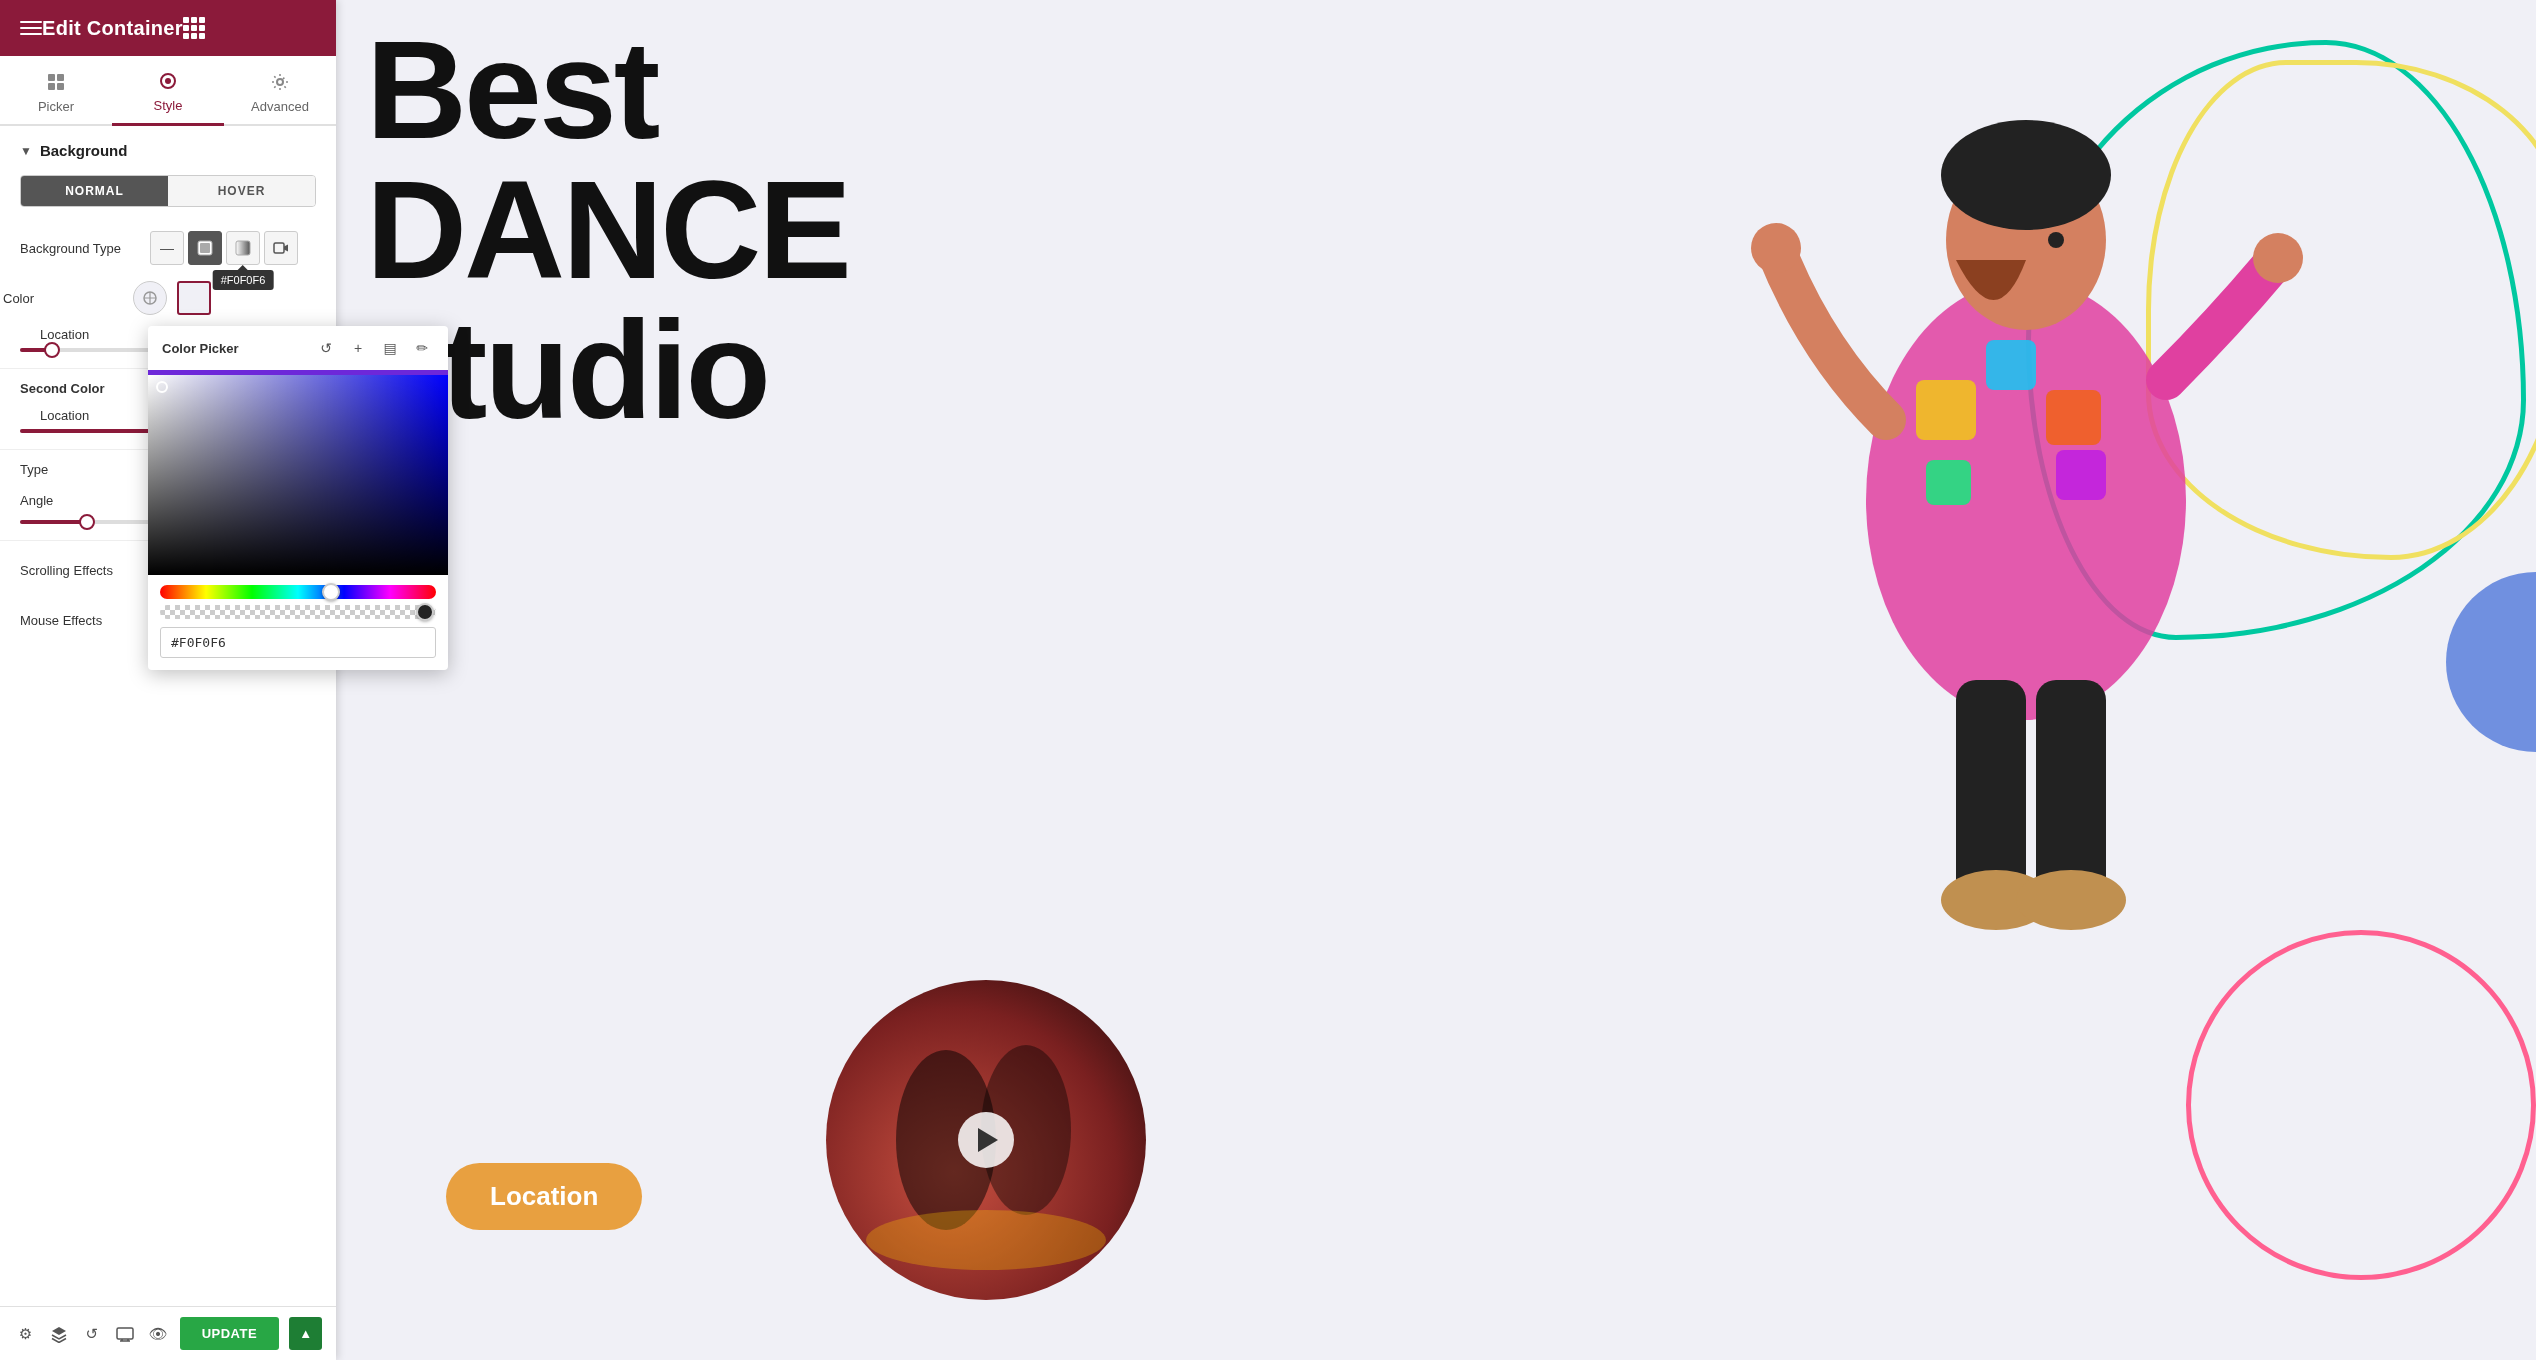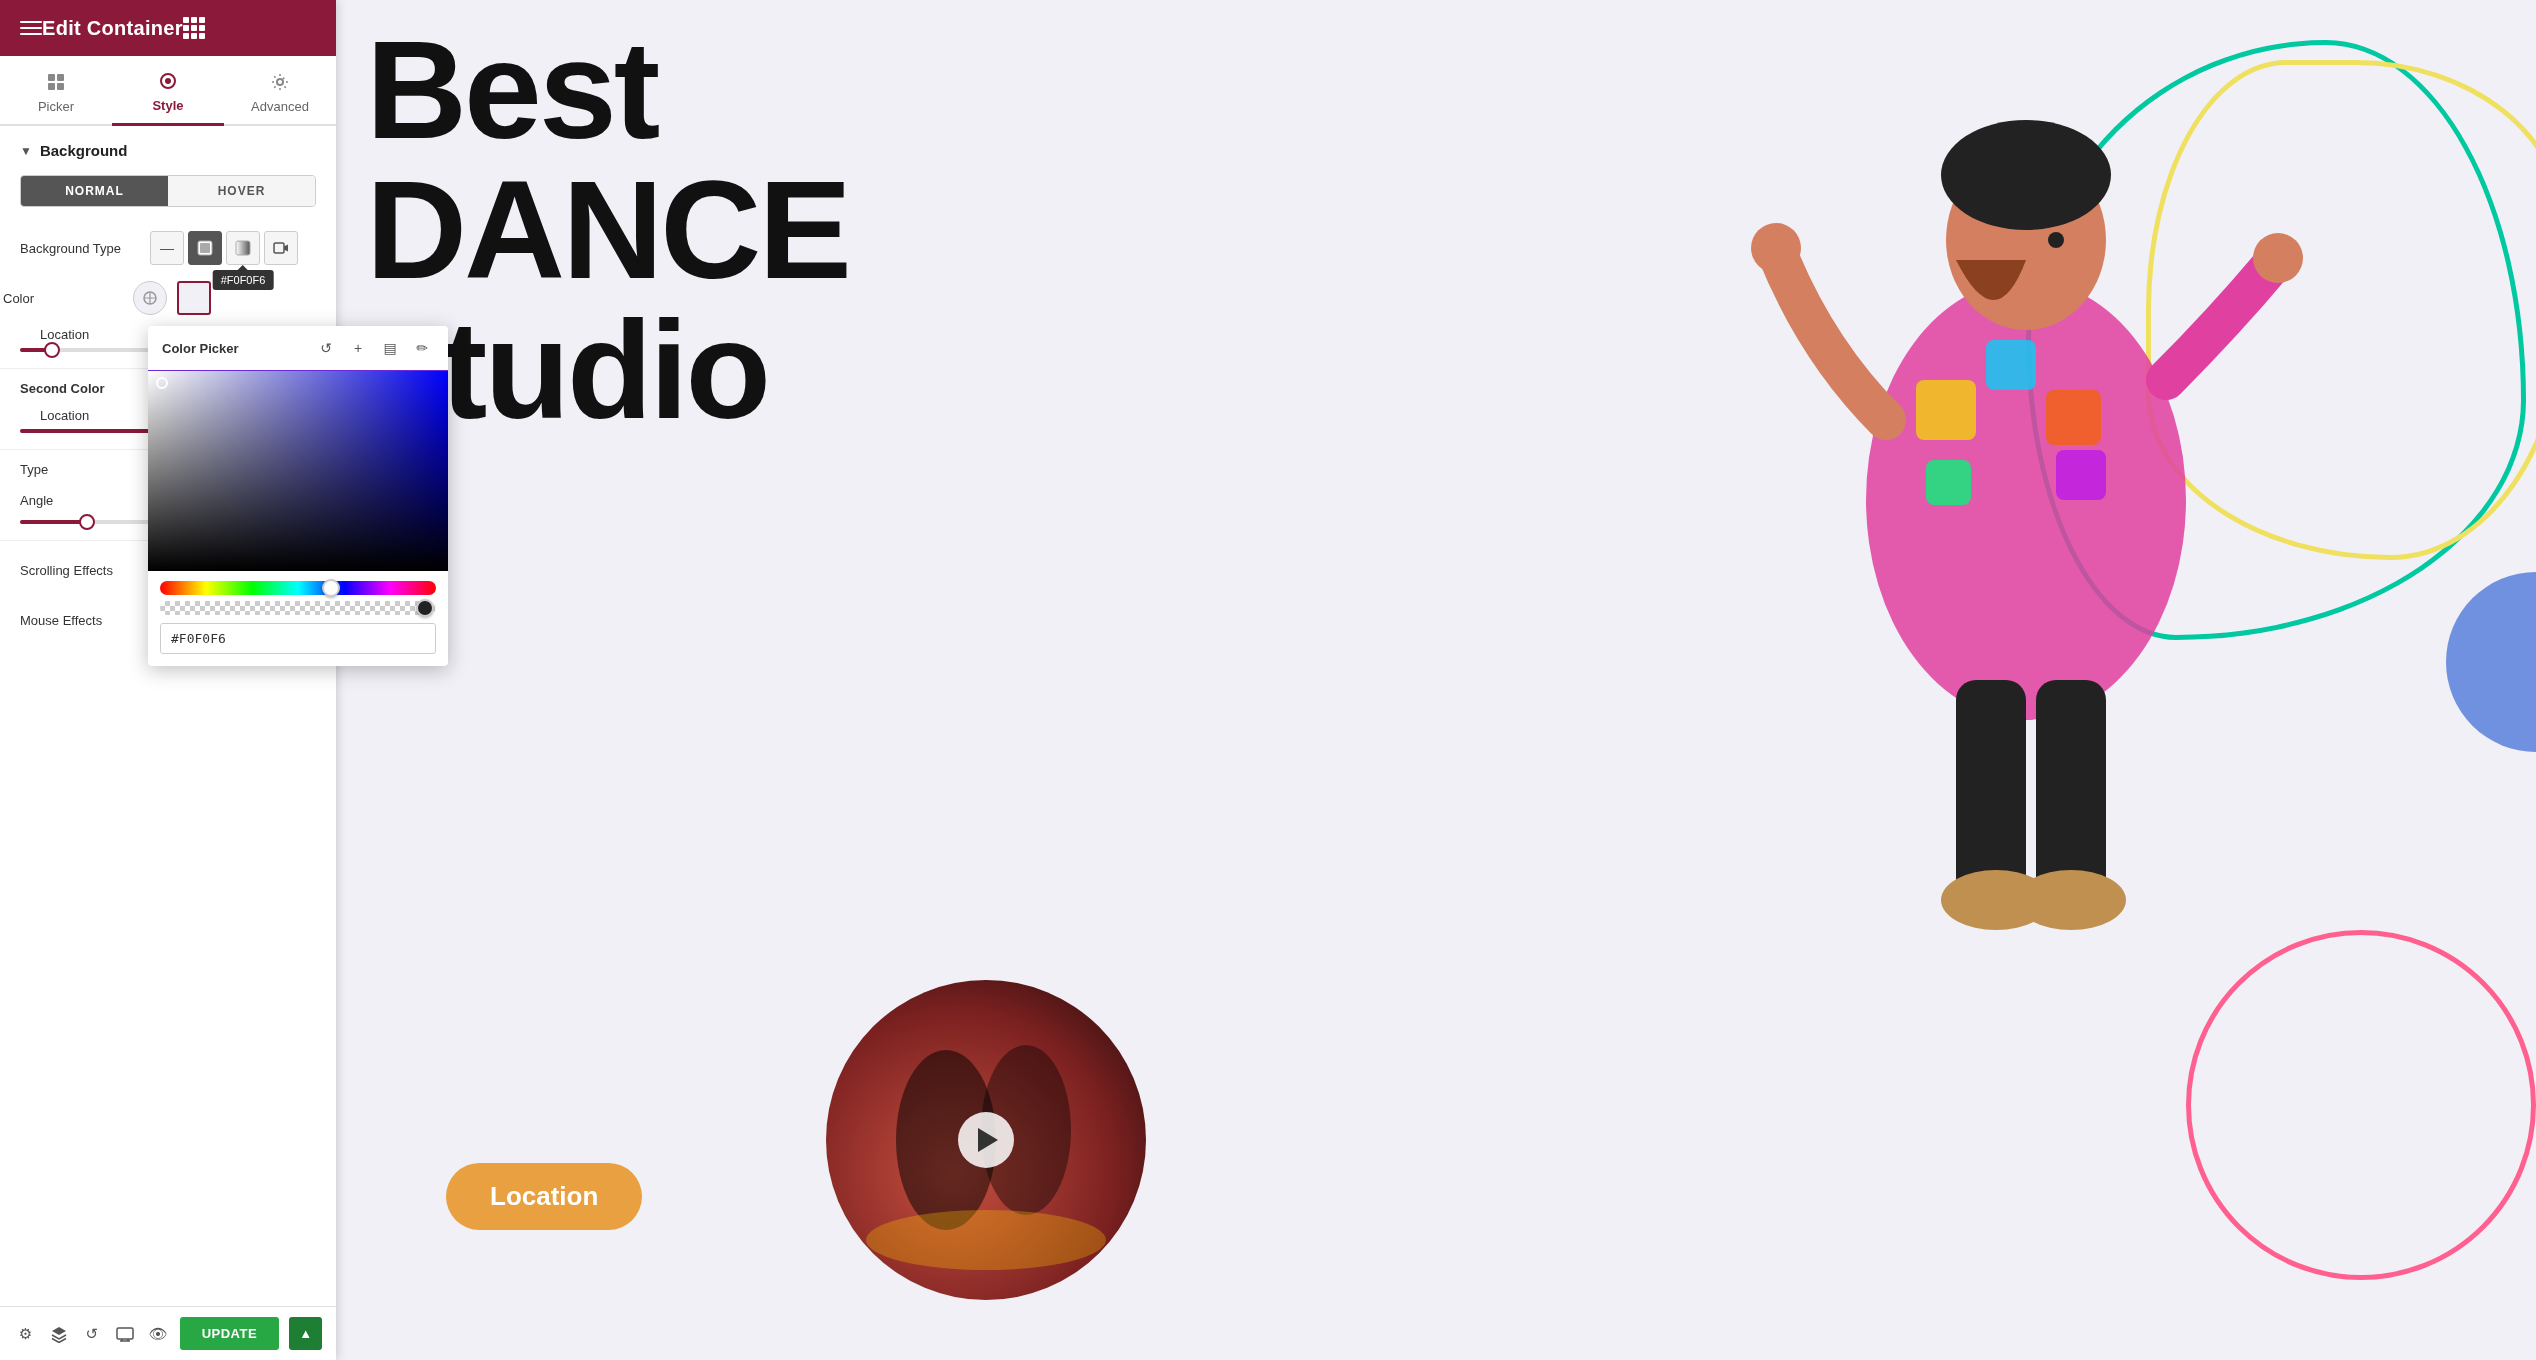--- a/index.html
+++ b/index.html
@@ -356,21 +356,21 @@
       border-radius: 4px;
       box-shadow: 0 4px 20px rgba(0,0,0,0.25);
       z-index: 50;
       overflow: hidden;
     }
     .cp-header {
       display: flex;
       align-items: center;
       justify-content: space-between;
       padding: 10px 14px;
-      border-bottom: 1px solid #6d28d9;
+      border-bottom: 5px solid #6d28d9;
     }
     .cp-title {
       font-size: 13px;
       font-weight: 600;
       color: #333;
     }
     .cp-actions {
       display: flex;
       gap: 8px;
     }
@@ -582,21 +582,21 @@
       </div>
       <span>Picker</span>
     </div>
     <div class="tab-item active">
       <div class="tab-icon">
         <svg width="20" height="20" viewBox="0 0 20 20" fill="none">
           <circle cx="10" cy="10" r="7" stroke="#8b1a3a" stroke-width="2" fill="none"></circle>
           <circle cx="10" cy="10" r="3" fill="#8b1a3a"></circle>
         </svg>
       </div>
-      <span style="color:#8b1a3a;font-weight:700;">Style</span>
+      <span style="color:#8b1a3a;font-weight:400;">Style</span>
     </div>
     <div class="tab-item">
       <div class="tab-icon">
         <svg width="20" height="20" viewBox="0 0 20 20" fill="none">
           <circle cx="10" cy="10" r="3" stroke="#888" stroke-width="2"></circle>
           <path d="M10 2v2M10 16v2M2 10h2M16 10h2M4.2 4.2l1.4 1.4M14.4 14.4l1.4 1.4M14.4 5.6l-1.4 1.4M5.6 14.4l-1.4 1.4" stroke="#888" stroke-width="1.5"></path>
         </svg>
       </div>
       <span>Advanced</span>
     </div>

